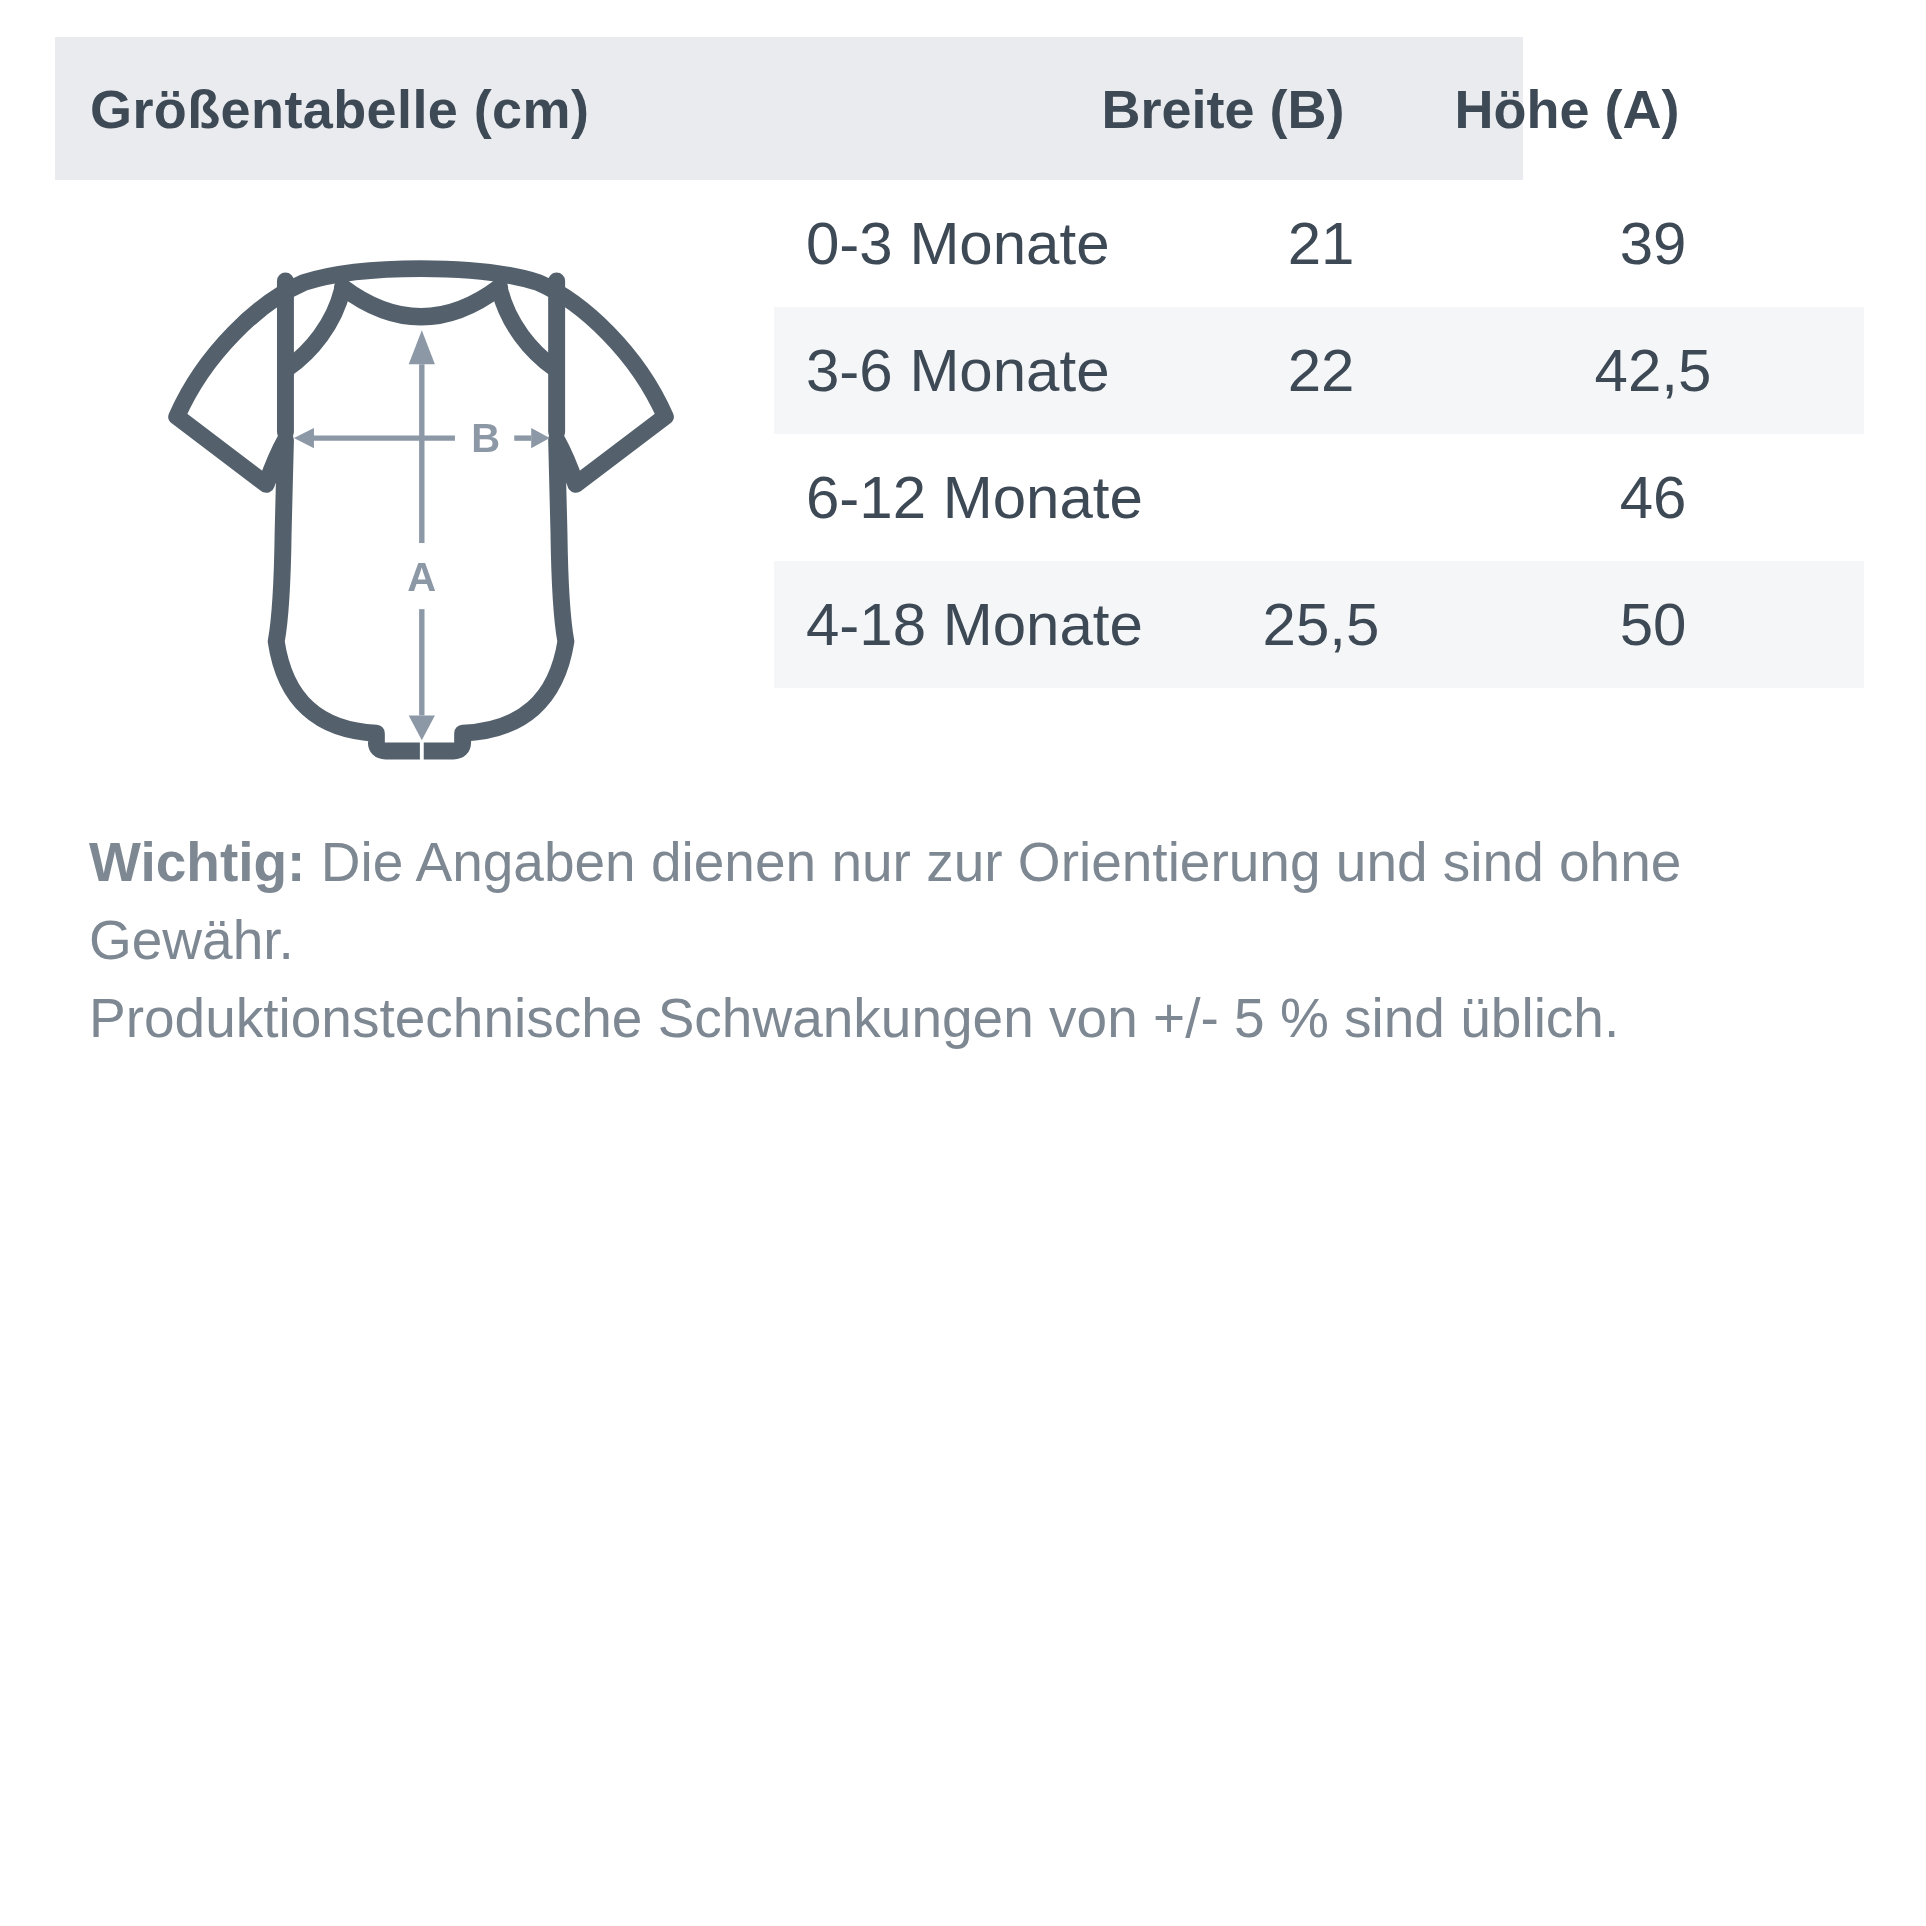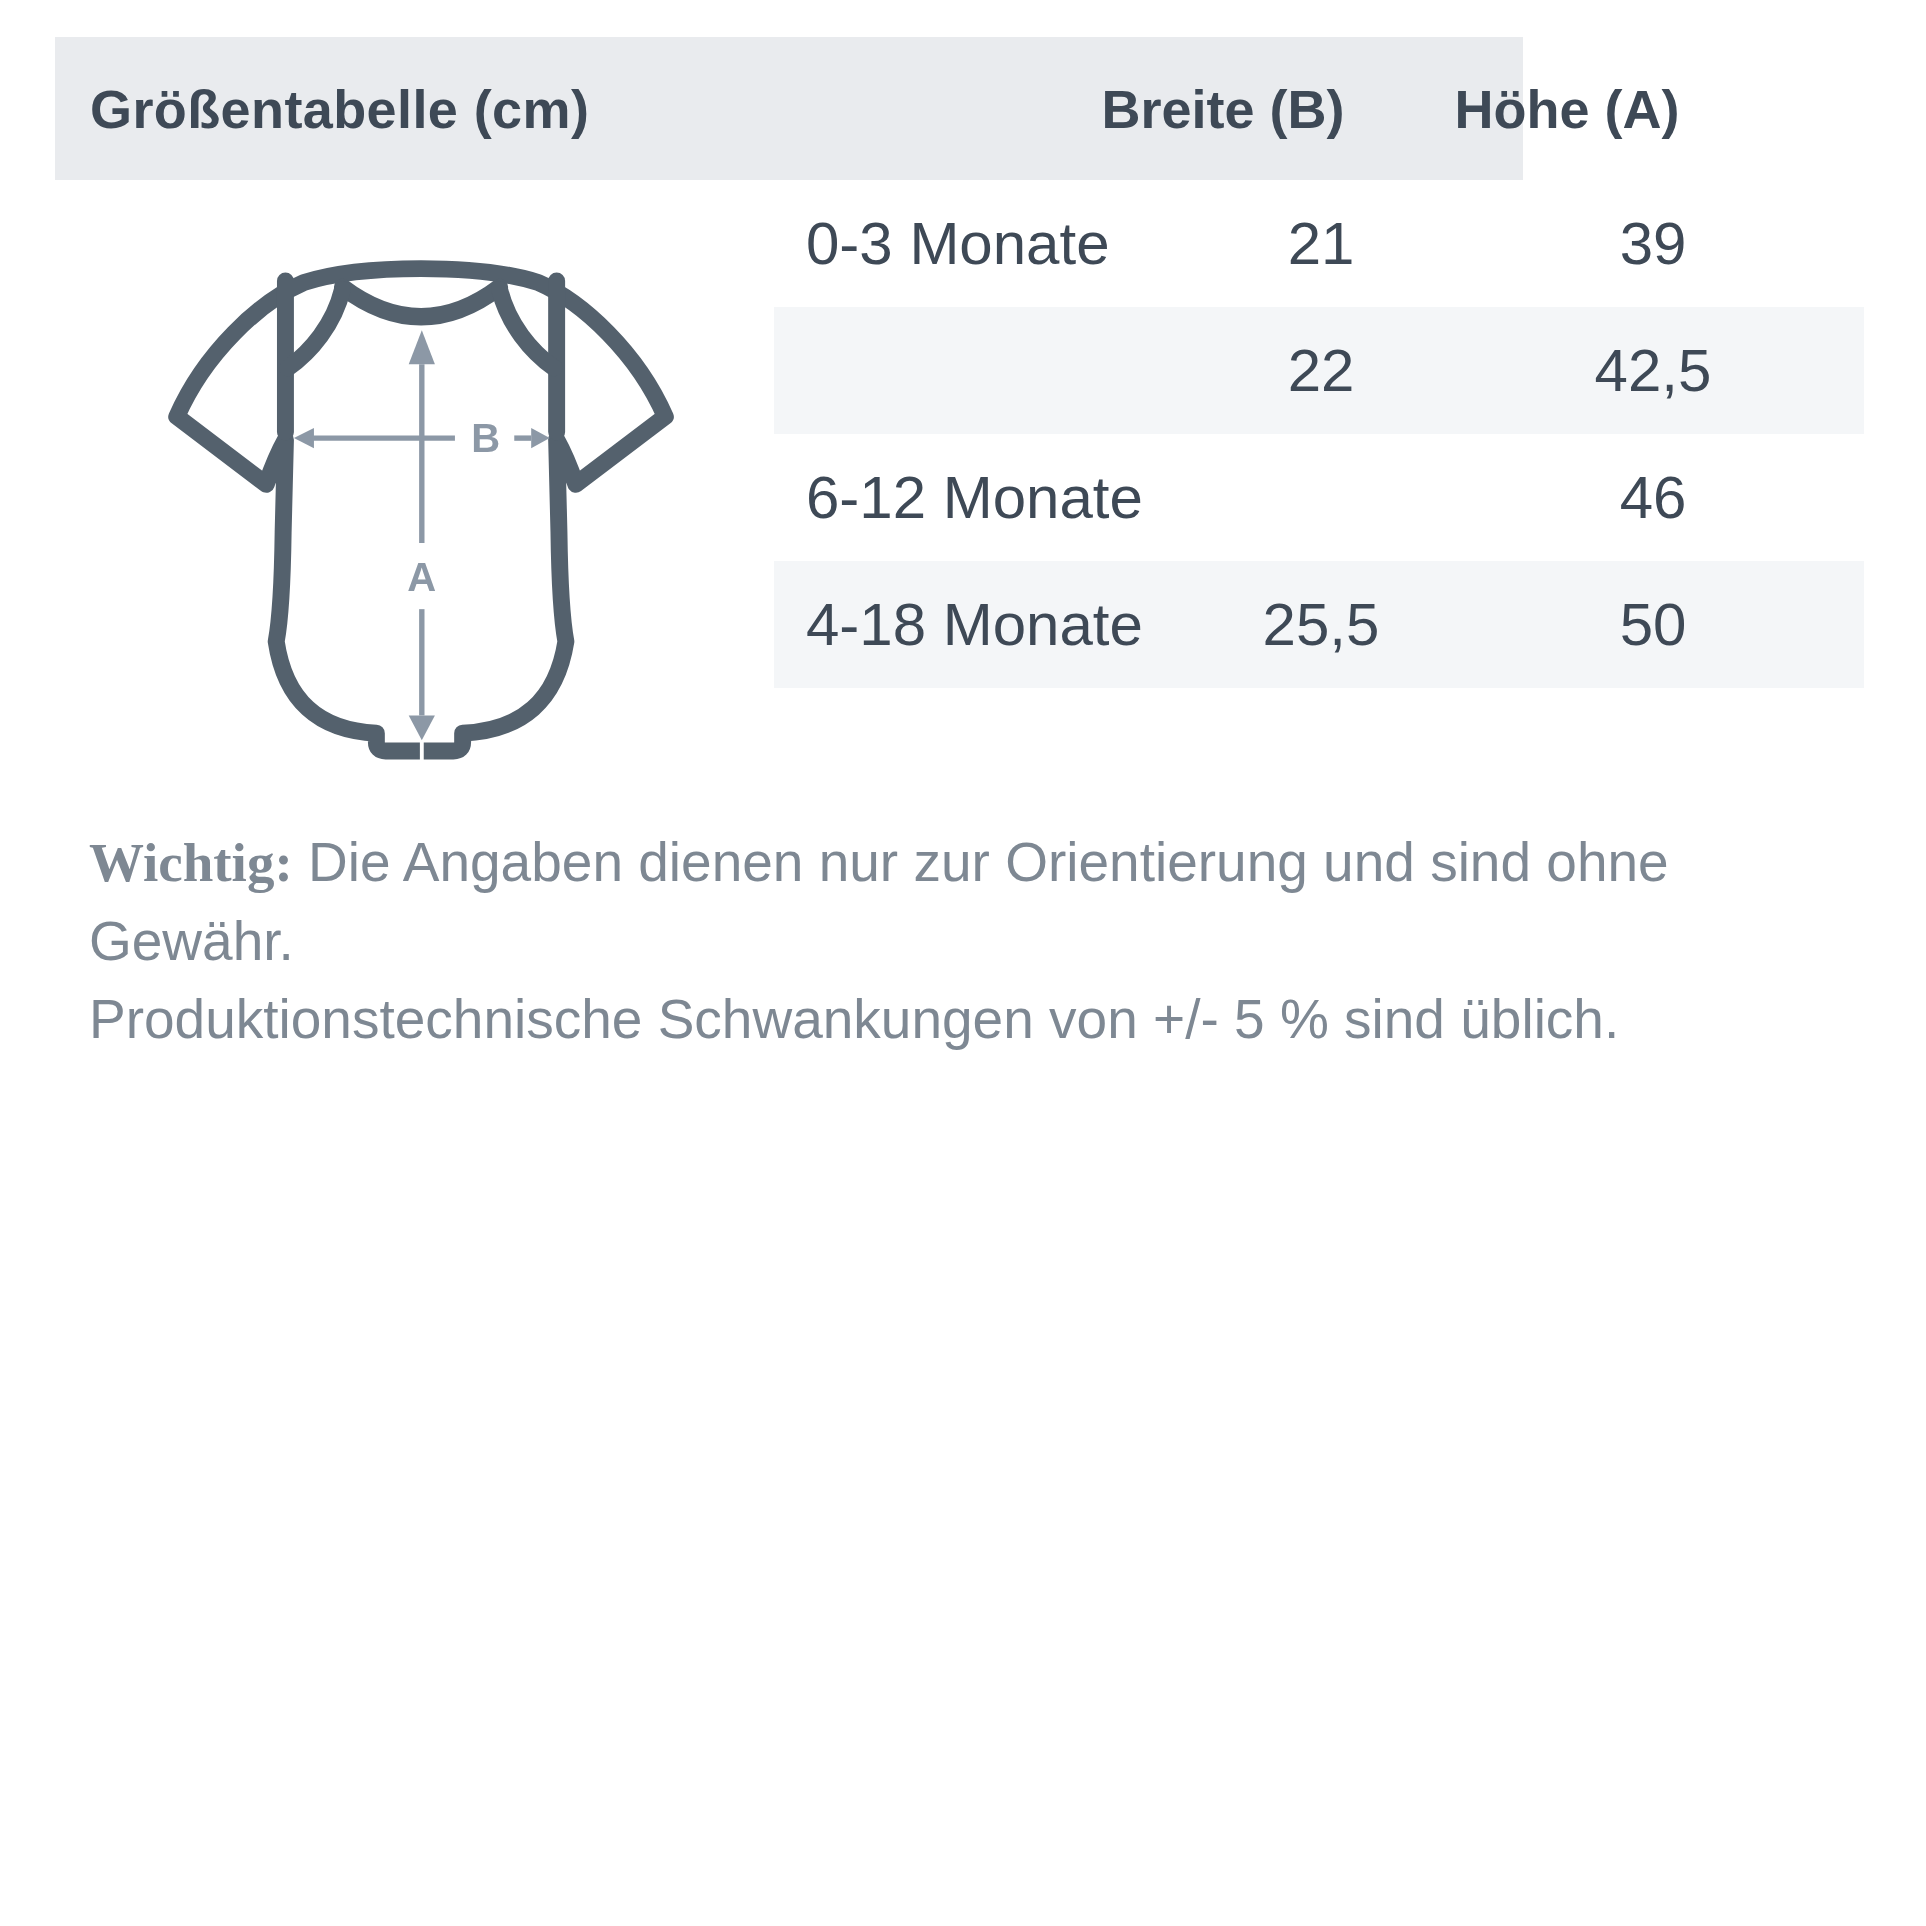--- a/index.html
+++ b/index.html
@@ -101,40 +101,41 @@
   }
   
   .note{
     position:absolute;
     left:89px; top:823px;
     width:1772px;
     font-size:55px;
     line-height:78px;
     color:var(--note-text);
   }
-  .note strong{font-weight:bold; color:var(--note-text);font-family:Liberation Serif, serif;}
+  .note strong{font-weight:bold; color:var(--note-text);}
 </style>
 </head>
 <body>
 
 <div id="canvas">
 
   <div class="header-bar">
     <div class="header-title">Größentabelle (cm)</div>
     <div class="col-head hoehe">Höhe (A)</div>
     <div class="col-head breite">Breite (B)</div>
   </div>
 
   <div class="size-table">
     <div class="size-row">
       <div class="cell label">0-3 Monate</div>
       <div class="cell val-b">21</div>
       <div class="cell val-h">39</div>
     </div>
     <div class="size-row striped">
+      <div class="cell label">3-6 Monate</div>
       <div class="cell val-b">22</div>
       <div class="cell val-h">42,5</div>
     </div>
     <div class="size-row">
       <div class="cell label">6-12 Monate</div>
       <div class="cell val-h">46</div>
     </div>
     <div class="size-row striped">
       <div class="cell label">4-18 Monate</div>
       <div class="cell val-b">25,5</div>

